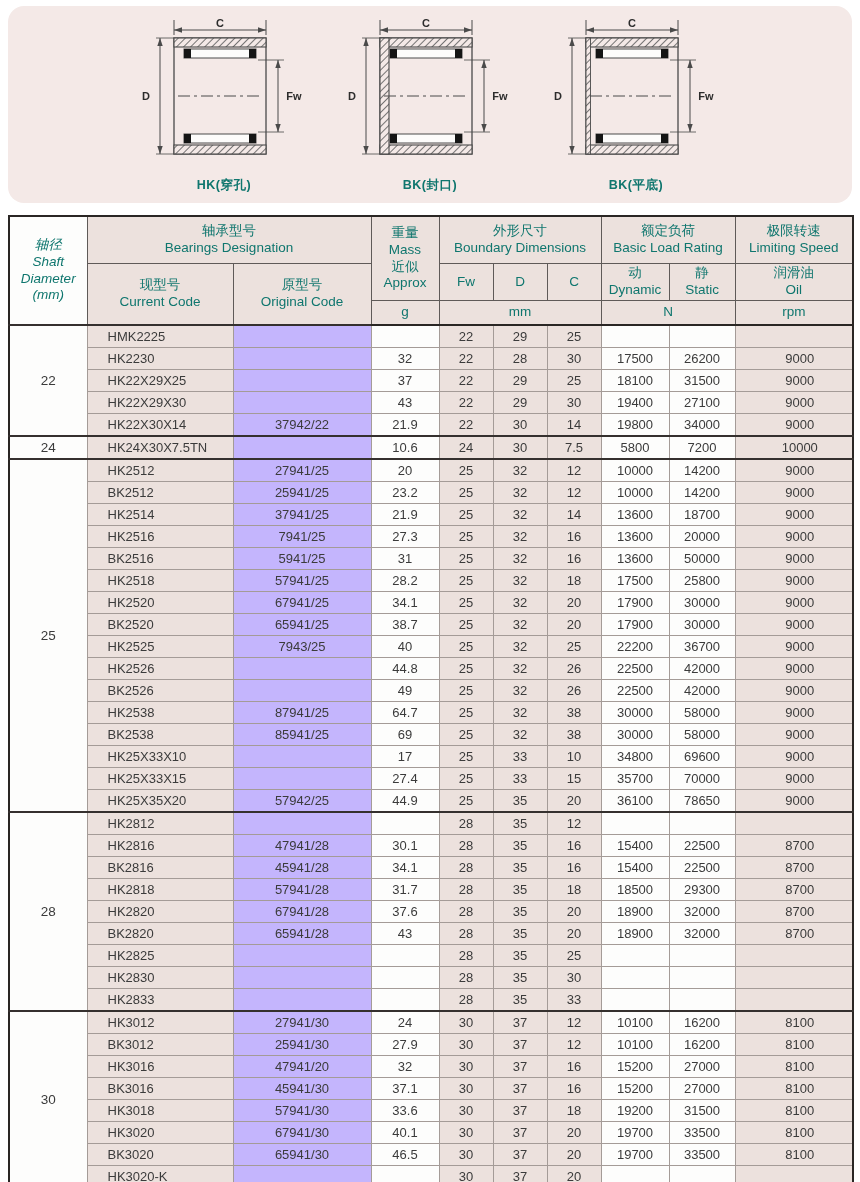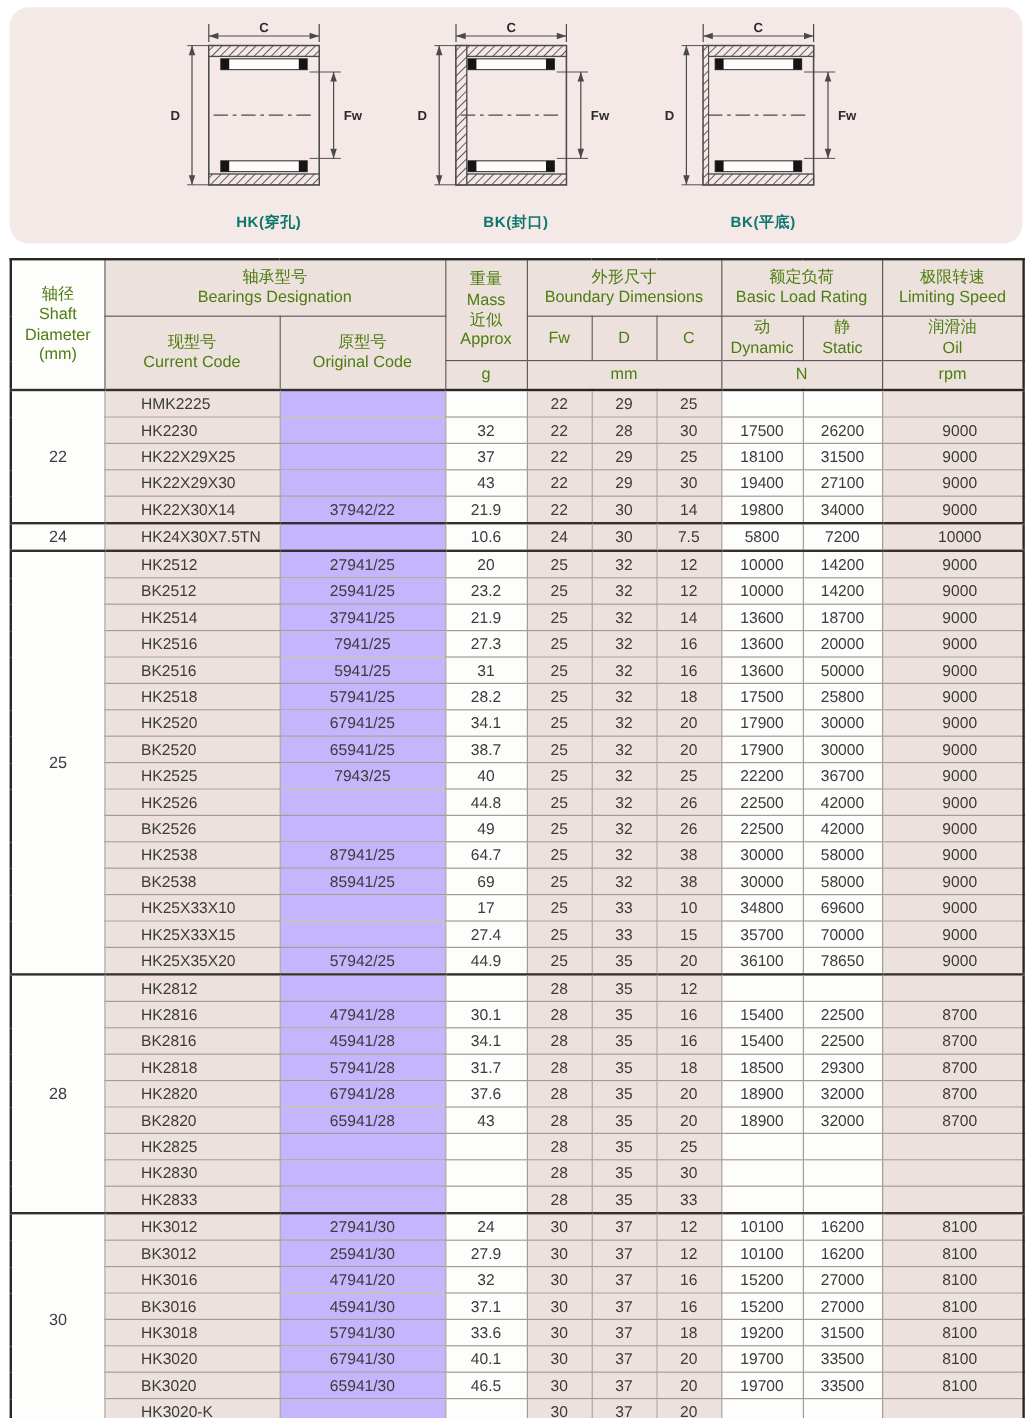--- a/index.html
+++ b/index.html
@@ -23,30 +23,30 @@
     position:absolute;left:8px;top:215px;width:844px;
     border-collapse:collapse;table-layout:fixed;
     border:2px solid #2a2624;
   }
   .spec-table th,.spec-table td{
     padding:0;vertical-align:middle;text-align:center;
     overflow:hidden;white-space:nowrap;
   }
   .spec-table thead th{
     background:#ece1dd;border:1px solid #5f5a58;
-    font-weight:normal;font-size:13.5px;line-height:1.25;color:#4d7c0f;
+    font-weight:normal;font-size:13.5px;line-height:1.25;color:#0f766e;
   }
   .spec-table thead tr.h1 th{height:46px;}
   .spec-table thead tr.h2 th{height:36px;}
   .spec-table thead tr.h3 th{height:23px;border-bottom:2px solid #2a2624;}
   .spec-table tbody td{
     height:21px;font-size:13px;border:1px solid #a49b97;color:#3b3b3b;
   }
   .spec-table tbody td.shaft{background:#fdfdfc;font-size:13.5px;}
-  .spec-table tbody td.code{background:#ece1dd;text-align:left;padding-left:30px;}
+  .spec-table tbody td.code{background:#ece1dd;text-align:left;padding-left:20px;}
   .spec-table tbody td.orig{background:#c4b5fd;}
   .spec-table tbody td.mass{background:#fdfdfc;}
   .spec-table tbody td.dim{background:#ece1dd;}
   .spec-table tbody td.load{background:#fdfdfc;}
   .spec-table tbody td.oil{background:#ece1dd;padding-left:12px;}
   .spec-table tbody tr.group-start td{border-top:2px solid #35302e;}
 </style>
 </head>
 <body>
 
@@ -201,21 +201,21 @@
     <col style="width:68px">
       <col style="width:54px">
       <col style="width:54px">
     <col style="width:54px">
       <col style="width:68px">
       <col style="width:66px">
     <col style="width:118px">
   </colgroup>
   <thead>
     <tr class="h1">
-      <th rowspan="3" style="background:#fdfdfc;">轴径<br>Shaft<br>Diameter<br>(mm)</th>
+      <th rowspan="3" style="background:#fdfdfc;font-style:italic;">轴径<br>Shaft<br>Diameter<br>(mm)</th>
       <th colspan="2">轴承型号<br>Bearings Designation</th>
       <th rowspan="2">重量<br>Mass<br>近似<br>Approx</th>
       <th colspan="3">外形尺寸<br>Boundary Dimensions</th>
       <th colspan="2">额定负荷<br>Basic Load Rating</th>
       <th>极限转速<br>Limiting Speed</th>
     </tr>
     <tr class="h2">
       <th rowspan="2">现型号<br>Current Code</th>
       <th rowspan="2">原型号<br>Original Code</th>
       <th>Fw</th>

